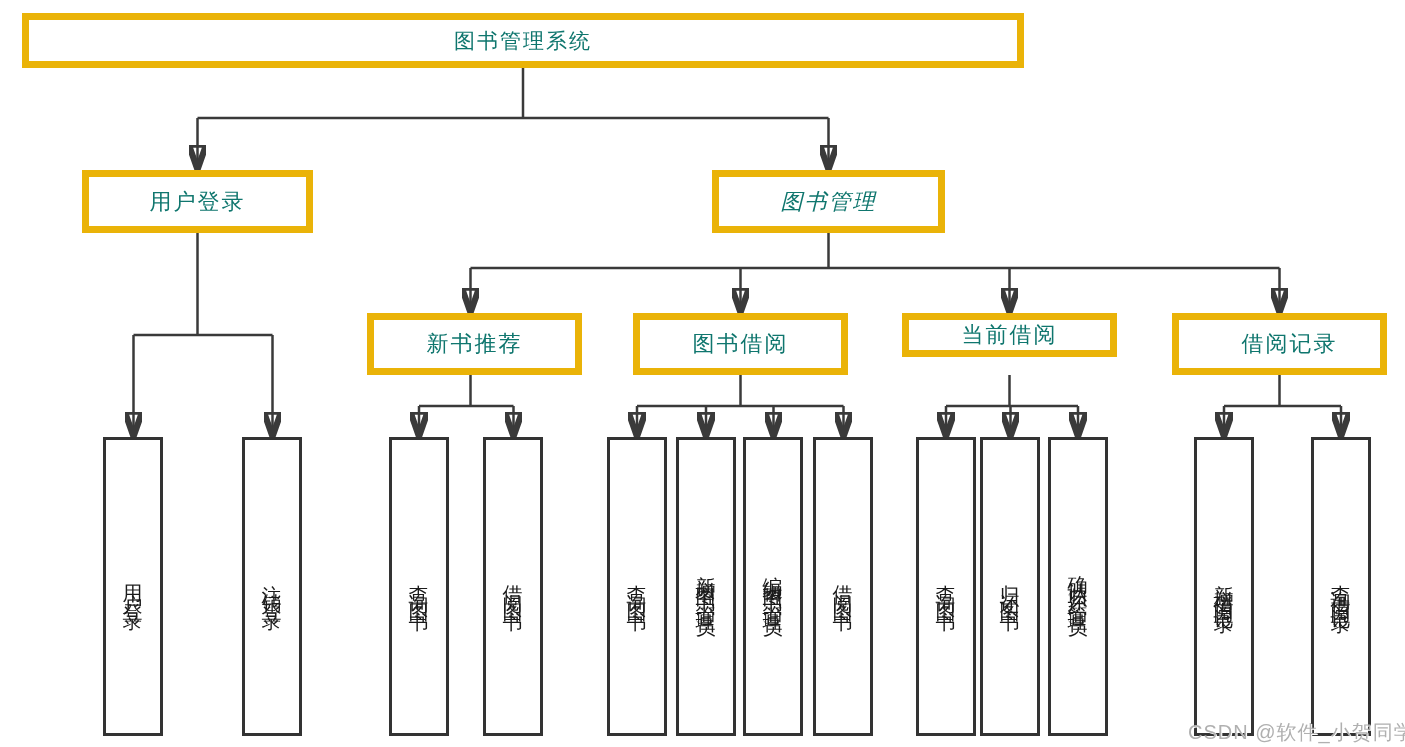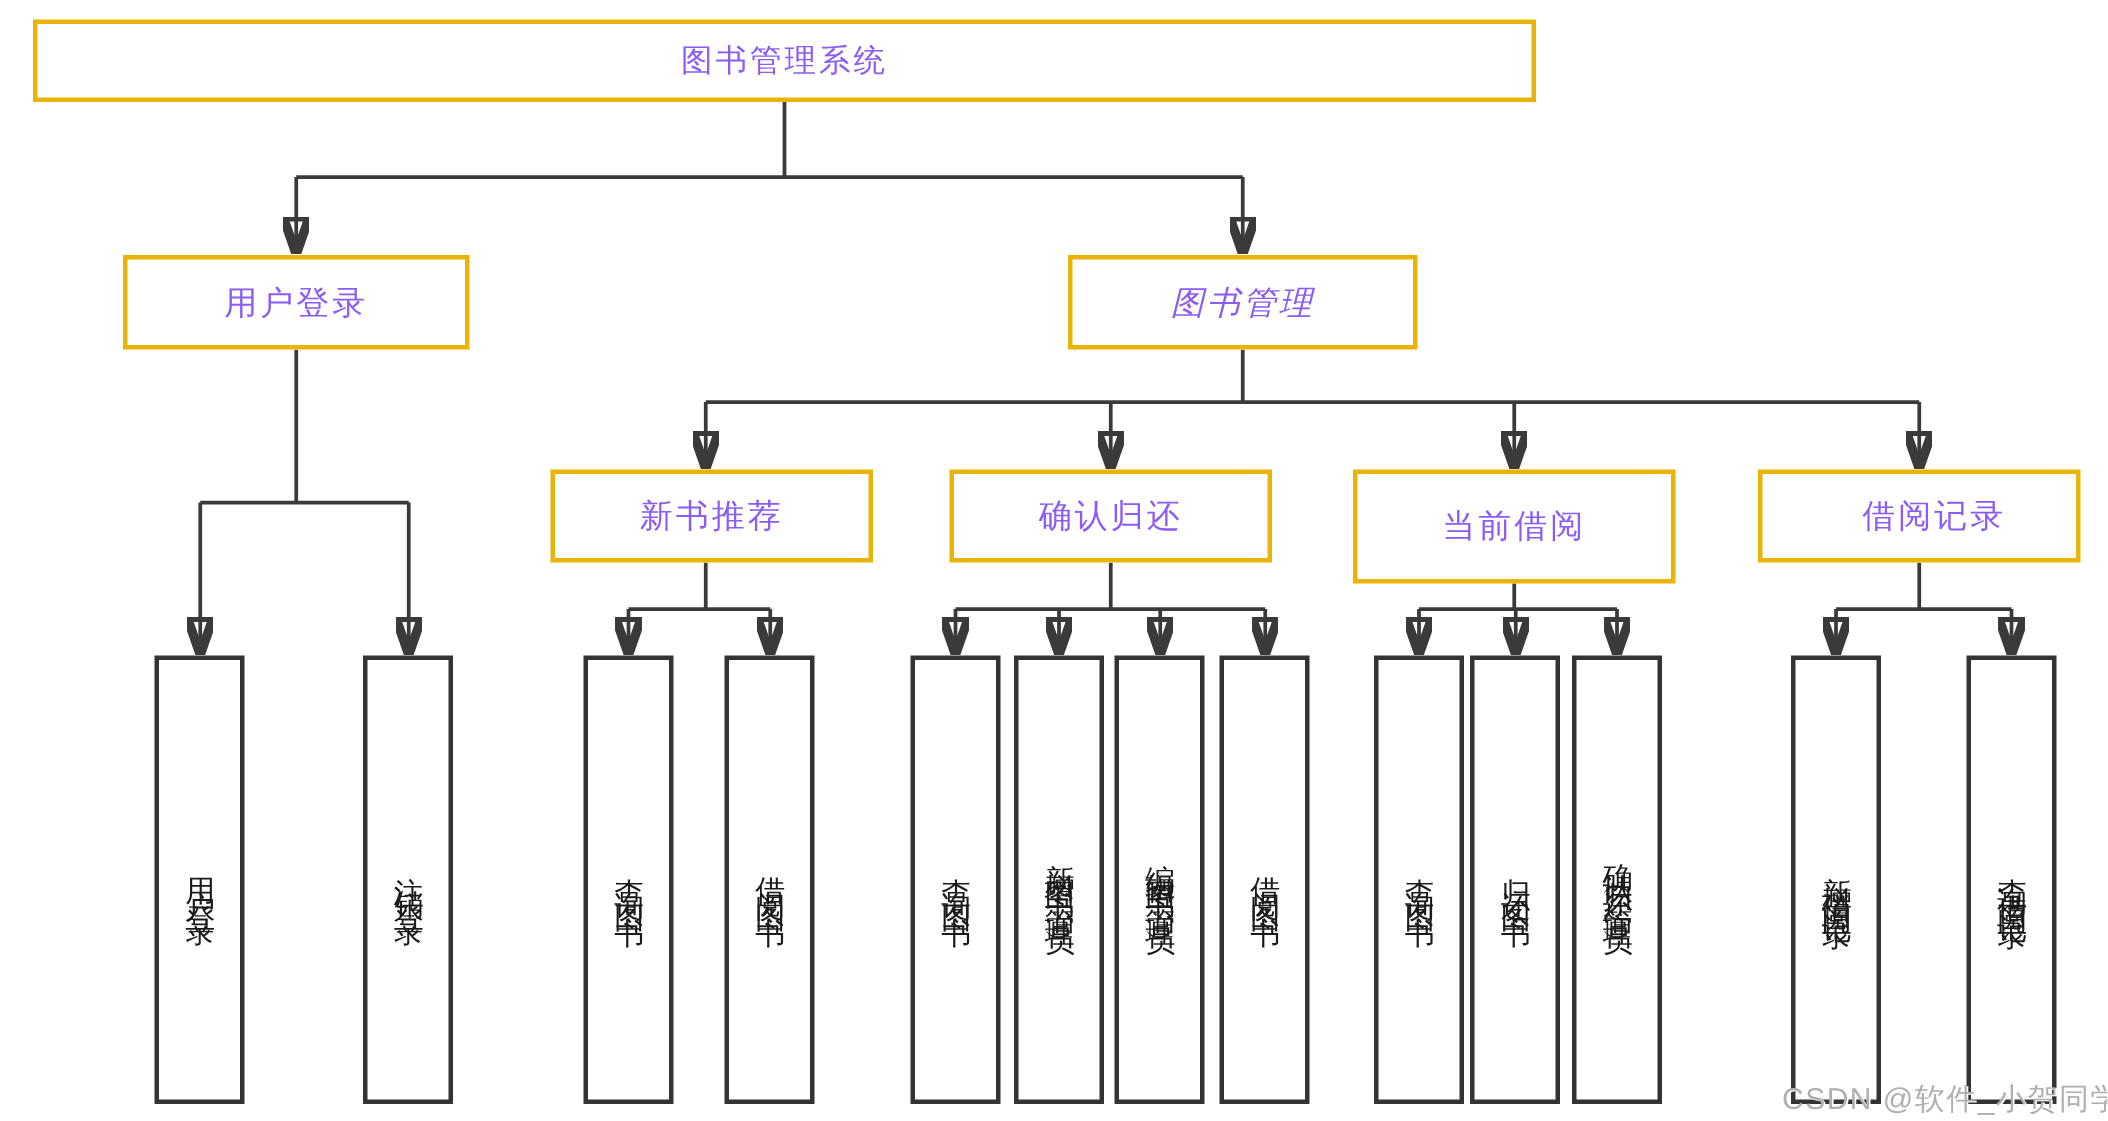--- a/index.html
+++ b/index.html
@@ -19,28 +19,28 @@
   .connector-layer {
     position: absolute;
     left: 0; top: 0;
     width: 1405px;
     height: 747px;
   }
   .connector-layer path { stroke: #3a3a3a; stroke-width: 2.5; fill: none; }
   .node {
     position: absolute;
     box-sizing: border-box;
-    border: 3px solid #eab308;
+    border: 7px solid #eab308;
     background: #ffffff;
     display: flex;
     align-items: center;
     justify-content: center;
     font-size: 22px;
     letter-spacing: 2px;
-    color: #8b5cf6;
+    color: #0f766e;
     line-height: 1;
   }
   .node.root { font-size: 21px; }
   .leaf {
     position: absolute;
     box-sizing: border-box;
     border: 3px solid #333333;
     background: #ffffff;
     display: flex;
     align-items: center;
@@ -117,22 +117,22 @@
     <path d="M1224,406 V434" marker-end="url(#arrow)"></path>
     <path d="M1341,406 V434" marker-end="url(#arrow)"></path>
   </svg>
 
   <div class="node root" style="left:22px; top:13px; width:1002px; height:55px;">图书管理系统</div>
 
   <div class="node" style="left:82px; top:170px; width:231px; height:63px;">用户登录</div>
   <div class="node" style="left:712px; top:170px; width:233px; height:63px;font-style:italic;">图书管理</div>
 
   <div class="node" style="left:367px; top:313px; width:215px; height:62px;">新书推荐</div>
-  <div class="node" style="left:633px; top:313px; width:215px; height:62px;">确认归还</div>
-  <div class="node" style="left:902px; top:313px; width:215px; height:76px;">当前借阅</div>
+  <div class="node" style="left:633px; top:313px; width:215px; height:62px;">图书借阅</div>
+  <div class="node" style="left:902px; top:313px; width:215px; height:44px;">当前借阅</div>
   <div class="node" style="left:1172px; top:313px; width:215px; height:62px;padding-left:20px;">借阅记录</div>
 
   <div class="leaf" style="left:103px; top:437px; width:60px; height:299px;">用户登录</div>
   <div class="leaf" style="left:242px; top:437px; width:60px; height:299px;">注销登录</div>
 
   <div class="leaf" style="left:389px; top:437px; width:60px; height:299px;">查询图书</div>
   <div class="leaf" style="left:483px; top:437px; width:60px; height:299px;">借阅图书</div>
 
   <div class="leaf" style="left:607px; top:437px; width:60px; height:299px;">查询图书</div>
   <div class="leaf long" style="left:676px; top:437px; width:60px; height:299px;">新增图书（管理员）</div>

